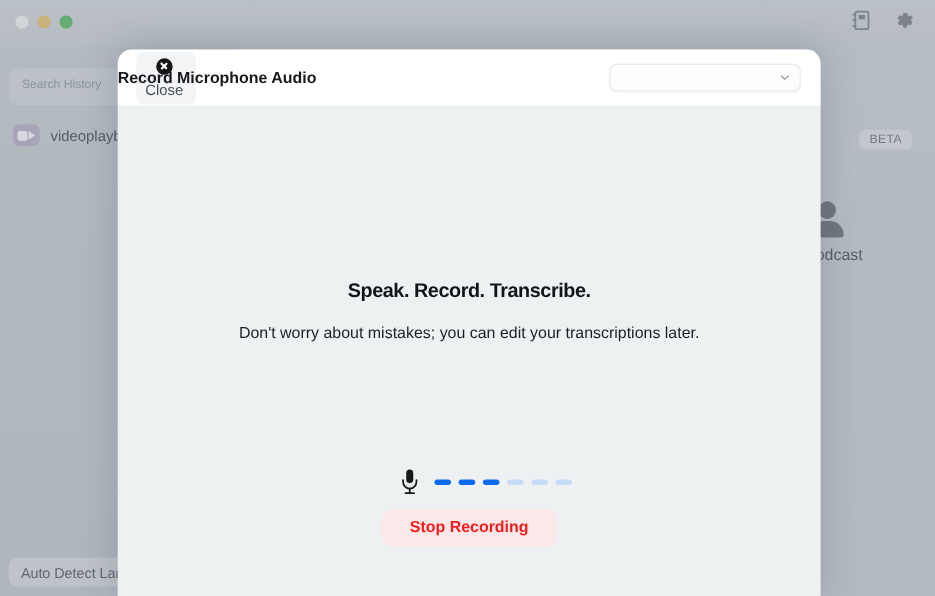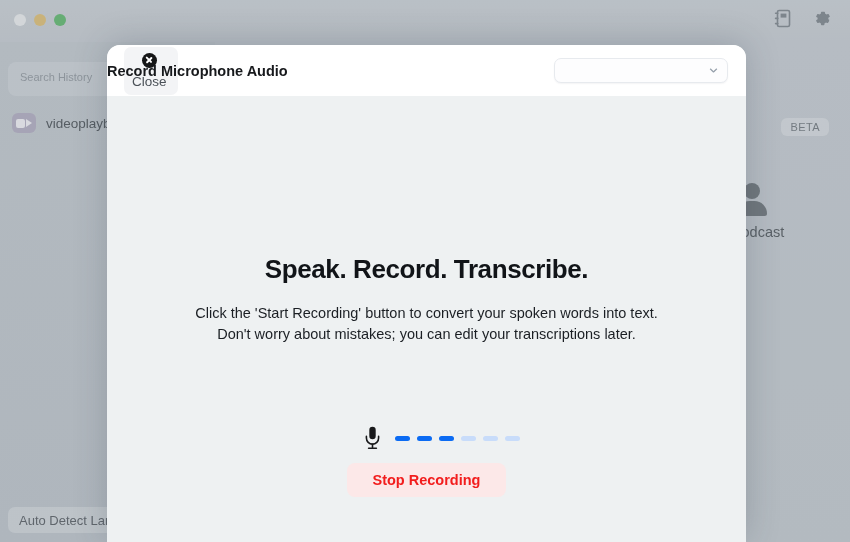--- a/index.html
+++ b/index.html
@@ -284,21 +284,21 @@
     height: 446px;
   }
   .hero {
     position: absolute;
     left: 0; right: 0;
     top: 158px;
     text-align: center;
   }
   .hero h1 {
     margin: 0 0 18px;
-    font-size: 26px;
+    font-size: 18px;
     font-weight: bold;
     letter-spacing: -0.4px;
     color: #111418;
   }
   .hero p {
     margin: 0;
     font-size: 14.5px;
     line-height: 21px;
     color: #1b1f24;
   }
@@ -416,21 +416,20 @@
         <svg class="chevron" viewBox="0 0 10 10" fill="none">
           <path d="M1.6 3.4L5 6.6l3.4-3.2" stroke="currentColor" stroke-width="1.4" stroke-linecap="round" stroke-linejoin="round"></path>
         </svg>
       </div>
     </div>
 
     <div class="modal-body">
 
       <div class="hero">
         <h1>Speak. Record. Transcribe.</h1>
-        <p>Click the 'Start Recording' button to convert your spoken words into text.</p>
         <p>Don't worry about mistakes; you can edit your transcriptions later.</p>
       </div>
 
       <div class="recorder">
         <div class="meter-row">
           <svg class="mic-icon" width="17" height="24" viewBox="0 0 17 24" fill="currentColor">
             <rect x="5.3" y="0.8" width="6.4" height="12.4" rx="3.2"></rect>
             <path d="M2.4 10.4v1.6a6.1 6.1 0 0012.2 0v-1.6" stroke="currentColor" stroke-width="1.6" fill="none" stroke-linecap="round"></path>
             <path d="M8.5 18.2v3.4" stroke="currentColor" stroke-width="1.6" stroke-linecap="round"></path>
             <path d="M4.6 22.3h7.8" stroke="currentColor" stroke-width="1.6" stroke-linecap="round"></path>

